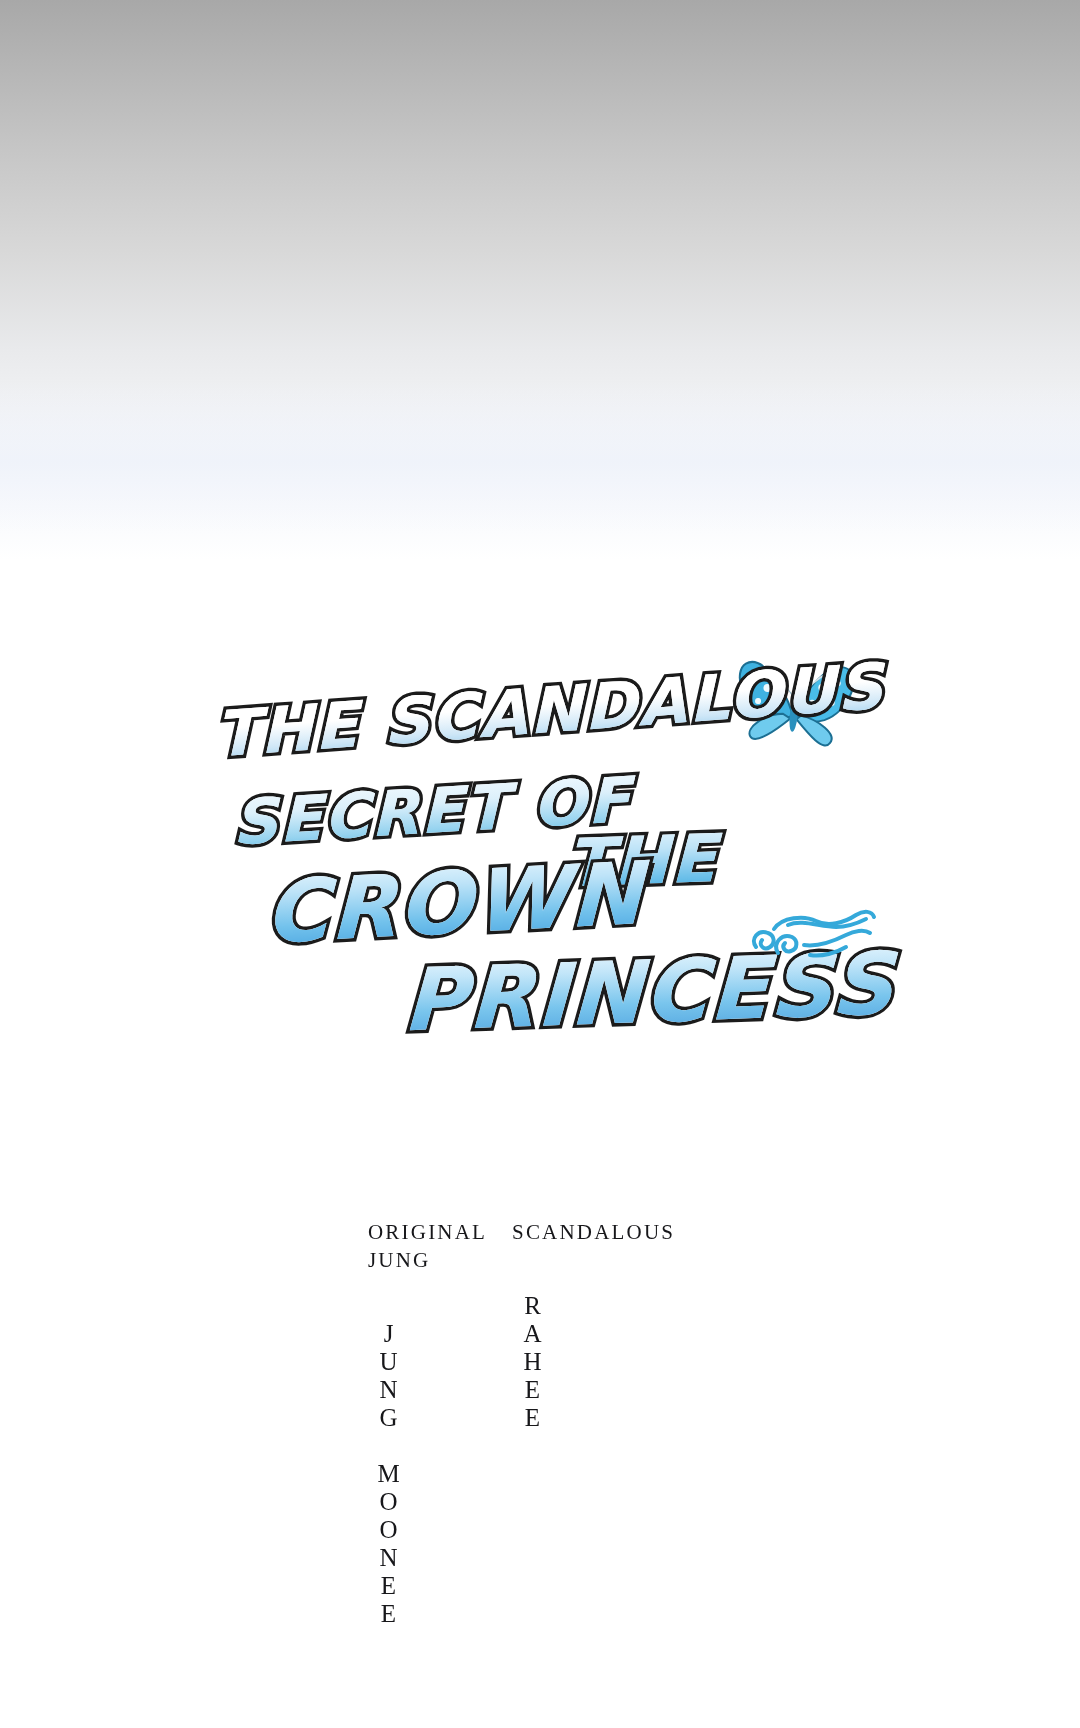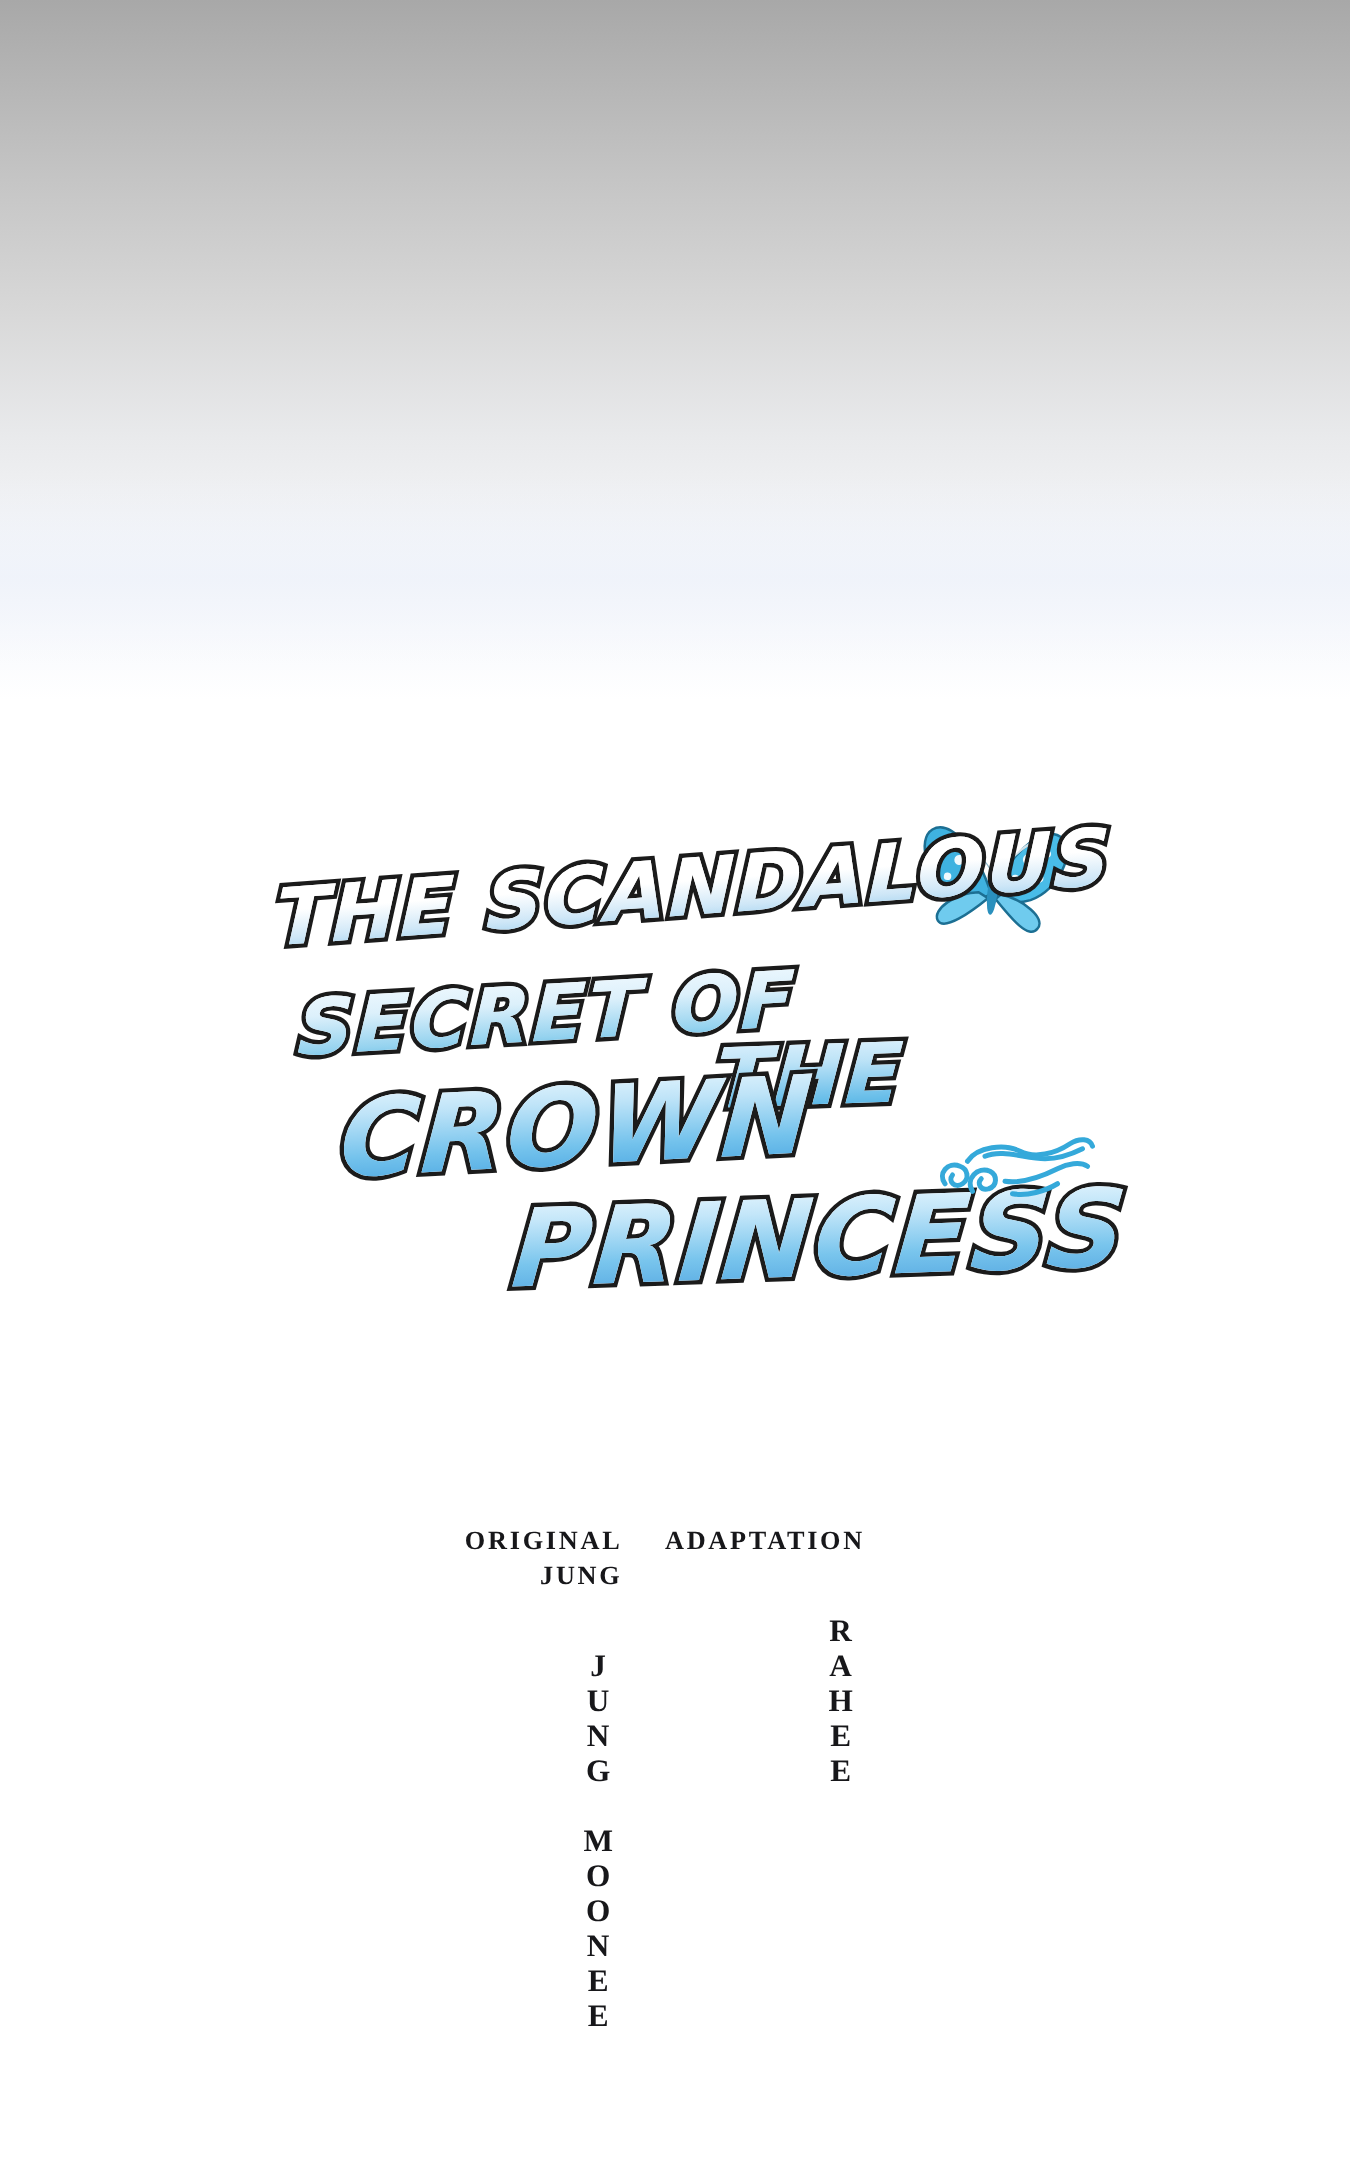--- a/index.html
+++ b/index.html
@@ -169,23 +169,23 @@
   
   .credits {
     position: absolute;
     left: 0;
     top: 1218px;
     width: 1080px;
     height: 420px;
   }
   .credit-col {
     position: absolute;
-    text-align: right;
+    text-align: left;
     font-family: "Liberation Serif", serif;
-    font-weight: bold;
+    font-weight: normal;
     color: #17171a;
   }
   .credit-role {
     font-size: 21px;
     letter-spacing: 2.2px;
     line-height: 28px;
   }
   .credit-name {
     margin-top: 46px;
     font-size: 25px;
@@ -270,20 +270,20 @@
     <div class="credit-col" id="col-original">
       <div class="credit-role">
         <div>ORIGINAL</div>
         <div>JUNG</div>
       </div>
       <div class="credit-name">JUNG MOONEE</div>
     </div>
 
     <div class="credit-col" id="col-adaptation">
       <div class="credit-role">
-        <div>ADAPTATION</div>
+        <div>SCANDALOUS</div>
       </div>
       <div class="credit-name">RAHEE</div>
     </div>
 
   </div>
 
 </div>
 
 </body></html>

